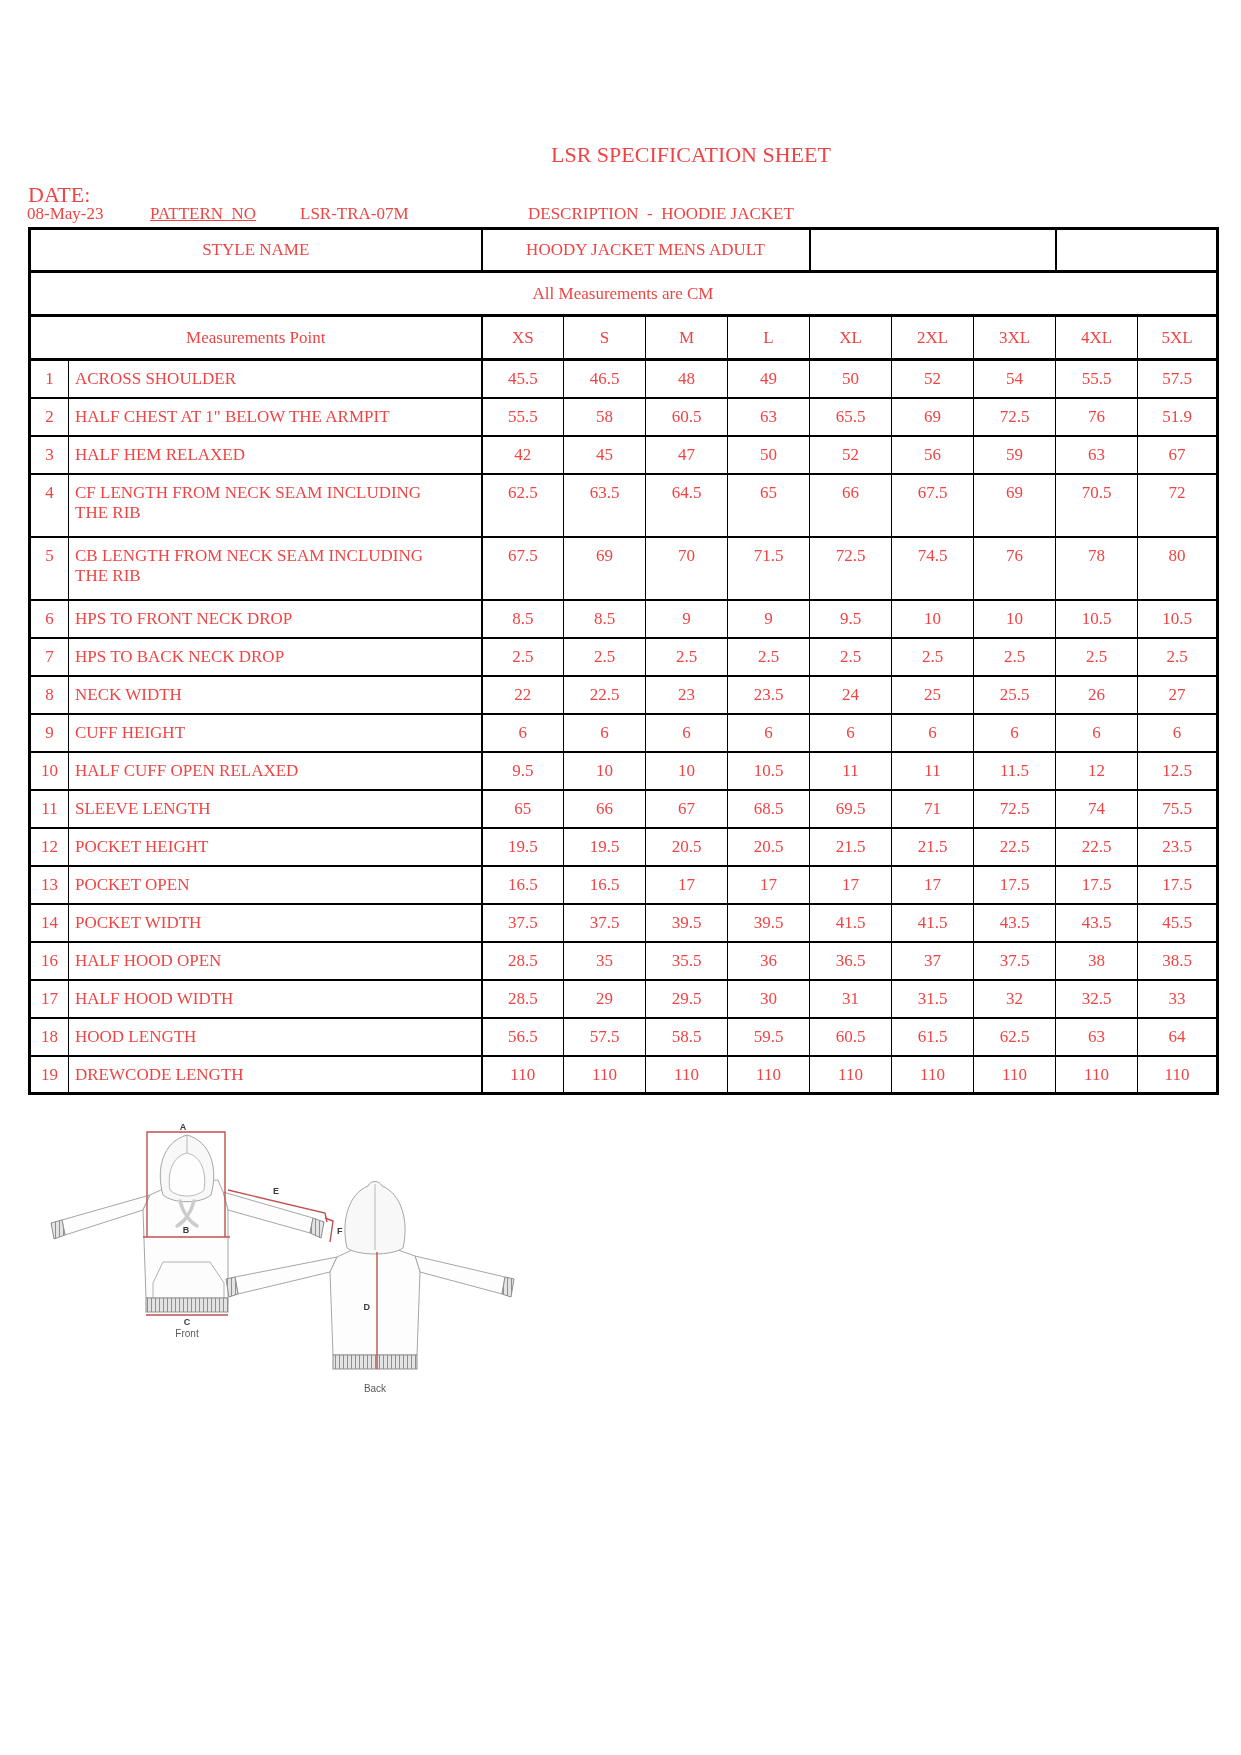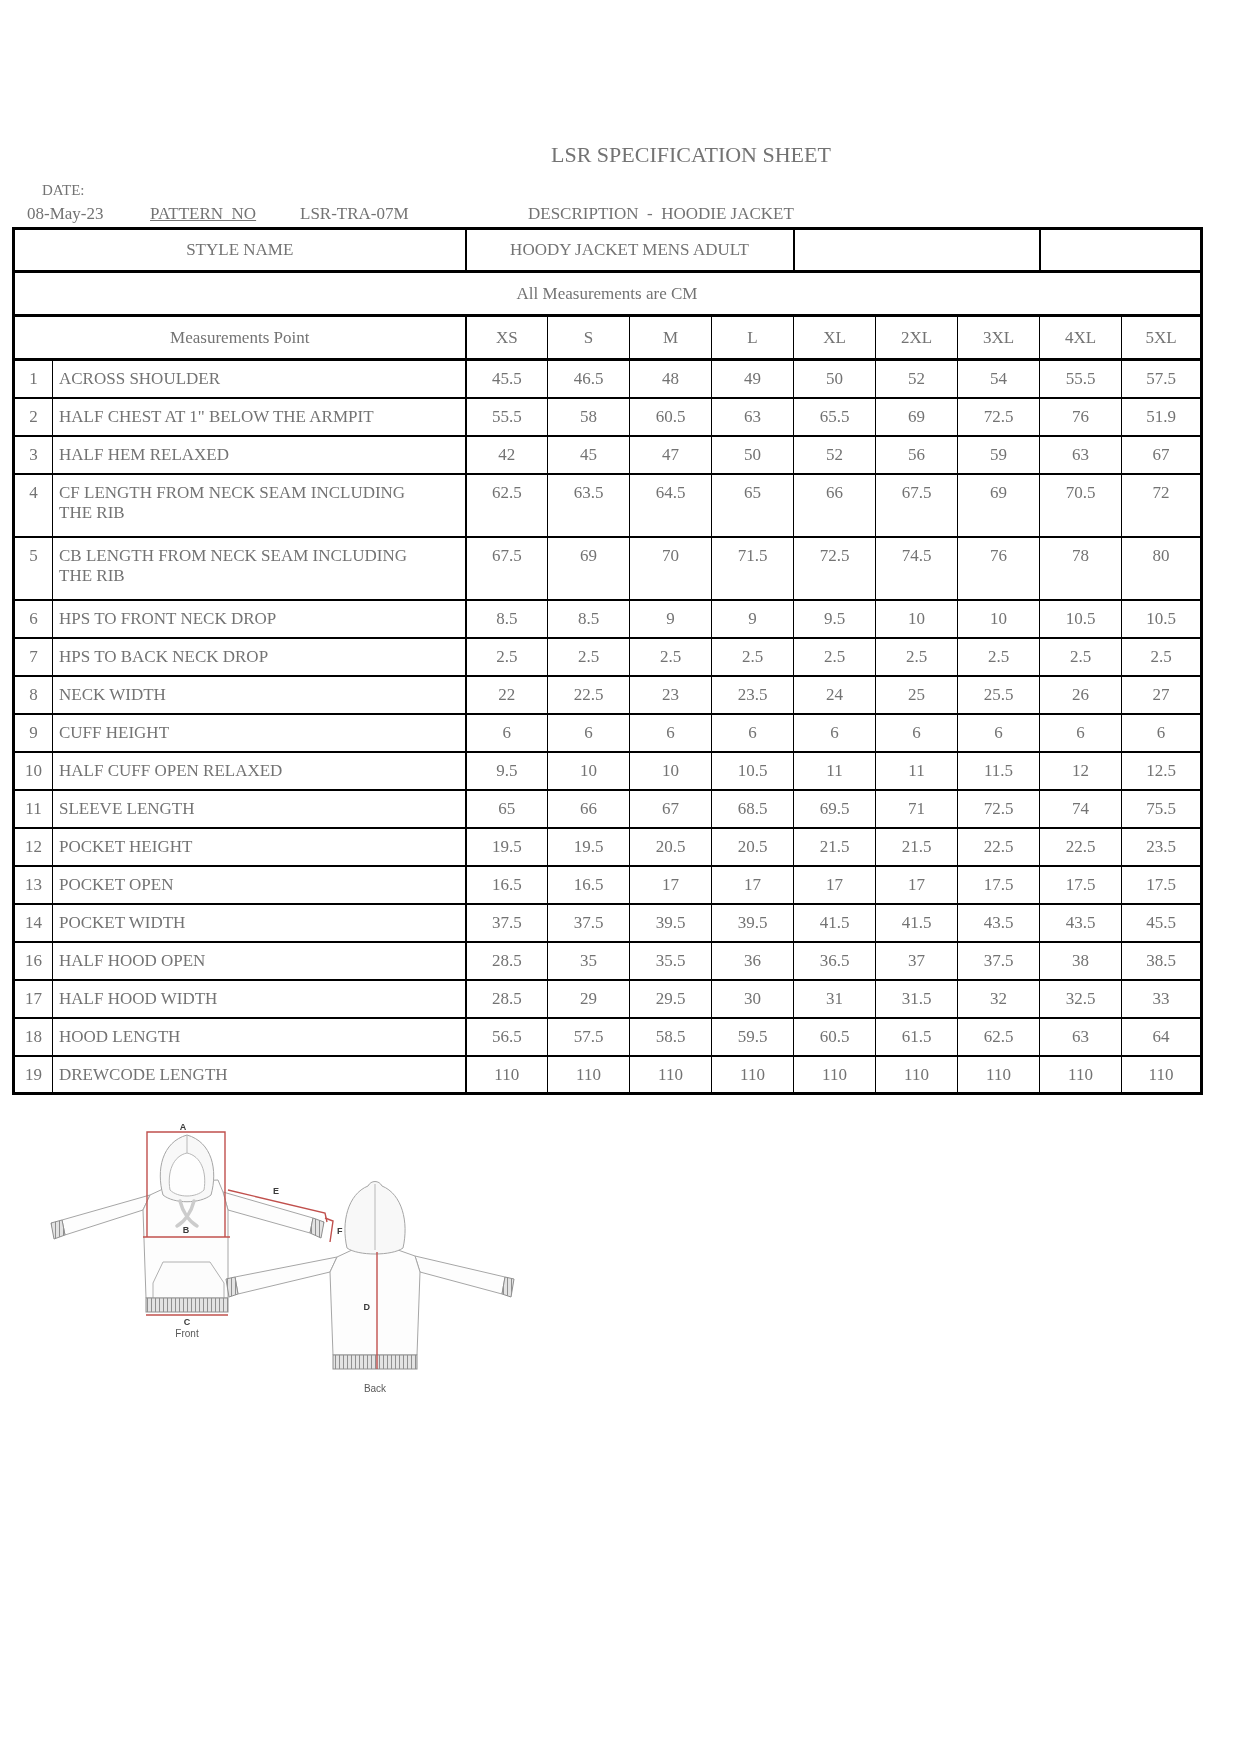--- a/index.html
+++ b/index.html
@@ -1,27 +1,27 @@
 <!DOCTYPE html>
 <html><head>
 <meta charset="utf-8">
 <style>
   html,body{margin:0;padding:0;background:#fff;}
   .sheet{position:relative;width:1241px;height:1755px;background:#ffffff;
-         font-family:"Liberation Serif", serif;color:#737373;overflow:hidden;}
+         font-family:"Liberation Serif", serif;color:#ef4444;overflow:hidden;}
 
   .title{position:absolute;top:142px;left:551px;font-size:22px;white-space:nowrap;}
-  .date-label{position:absolute;top:182px;left:42px;font-size:15px;}
+  .date-label{position:absolute;top:182px;left:28px;font-size:22px;}
   .info-line span{position:absolute;top:204px;font-size:17px;white-space:pre;}
   .iv-date{left:27px;}
   .iv-patlab{left:150px;text-decoration:underline;}
   .iv-patval{left:300px;}
   .iv-desc{left:528px;}
 
-  table.spec{position:absolute;top:227px;left:12px;width:1190px;
+  table.spec{position:absolute;top:227px;left:28px;width:1190px;
              border-collapse:collapse;table-layout:fixed;
              border:3px solid #000;font-size:17px;}
   table.spec td,table.spec th{border:1px solid #000;font-weight:normal;overflow:hidden;}
 
   tr.style-row td{border-width:2px;border-bottom-width:3px;height:38px;
                   text-align:center;vertical-align:middle;}
   tr.cm-row td{border-width:3px;height:39px;text-align:center;
                vertical-align:middle;padding-right:2px;}
   tr.head-row th{border-width:3px 1px 3px 1px;height:39px;text-align:center;
                  vertical-align:middle;}

